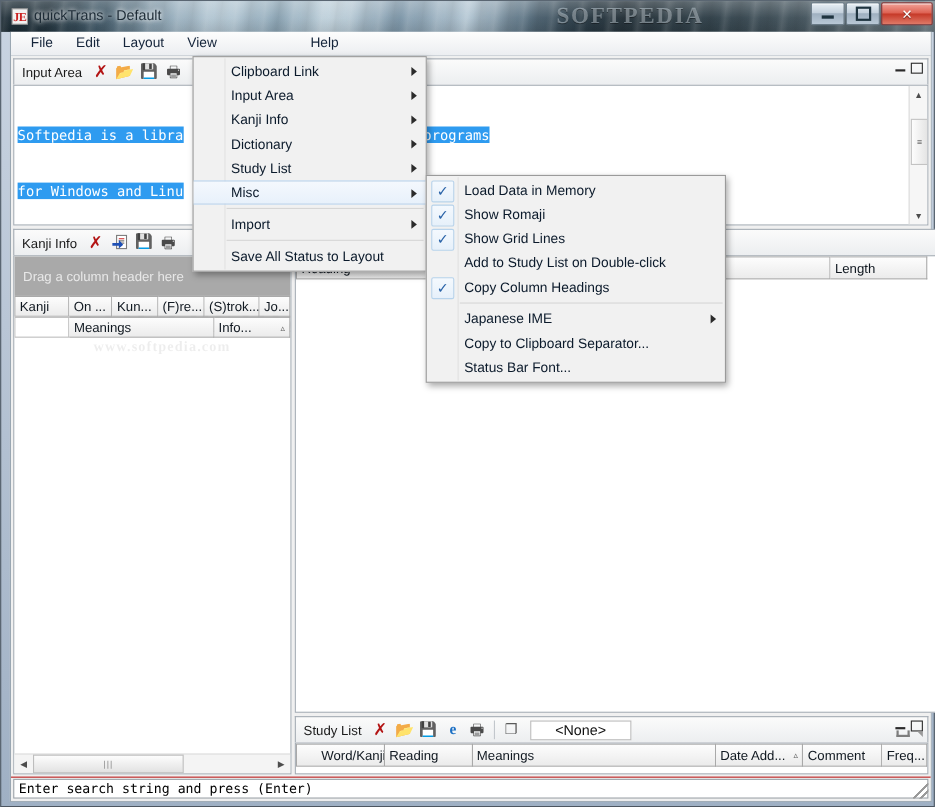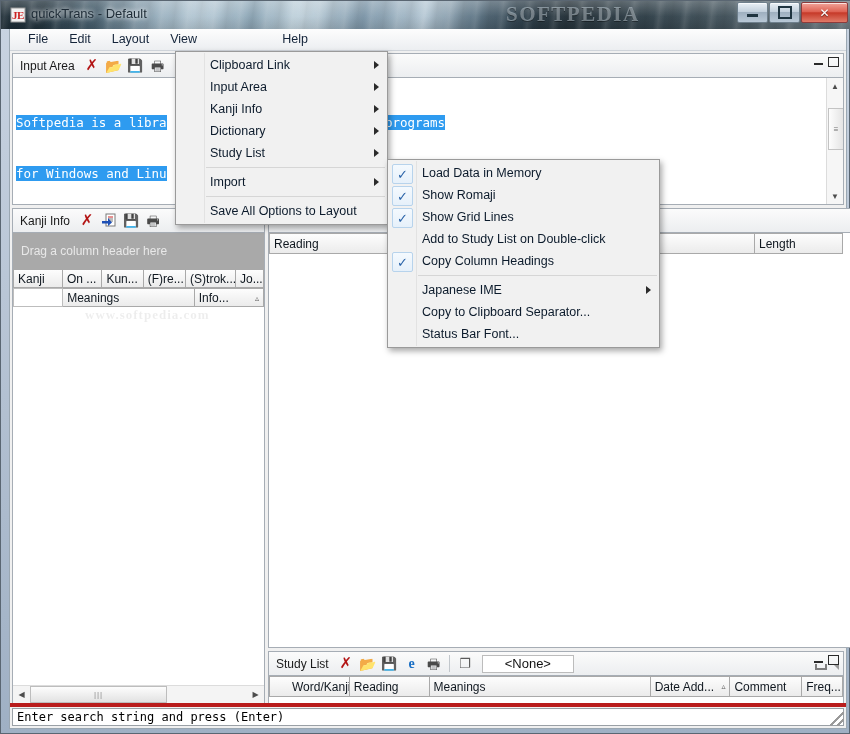--- a/index.html
+++ b/index.html
@@ -236,21 +236,21 @@
   .nonebox {
     height: 18px; border: 1px solid #bcbcbc; background: #fff;
     font-size: 13px; color: #111; display:flex; align-items:center;
     padding: 0 22px; box-sizing: border-box;
   }
 
   
   .statusbar {
     position: absolute; left: 0; bottom: 0; width: 836px; height: 21px;
     background: #f0f0f0;
-    border-top: 4px solid #b91c1c;
+    border-top: 1px solid #b91c1c;
   }
   .statusbar .sb-inner {
     position: absolute; left: 2px; top: 1px; right: 2px; height: 18px;
     border: 1px solid #9aa0a6;
     background: #fff;
     font-family: "DejaVu Sans Mono", monospace;
     font-size: 12px; color: #000;
     display: flex; align-items: center; padding-left: 4px;
     box-sizing: border-box;
   }
@@ -564,28 +564,32 @@
         <span class="arrow"></span>
       </div>
       <div class="mrow">
         <span>Dictionary</span>
         <span class="arrow"></span>
       </div>
       <div class="mrow">
         <span>Study List</span>
         <span class="arrow"></span>
       </div>
+      <div class="mrow hot">
+        <span>Misc</span>
+        <span class="arrow"></span>
+      </div>
       <div class="msep"></div>
       <div class="mrow">
         <span>Import</span>
         <span class="arrow"></span>
       </div>
       <div class="msep"></div>
       <div class="mrow">
-        <span>Save All Options to Layout</span>
+        <span>Save All Status to Layout</span>
       </div>
     </div>
 
     <div class="menu" style="left:386px; top:158px; width:271px;">
       <div class="gutter"></div>
 
       <div class="mrow">
         <span class="check">✓</span>
         <span>Load Data in Memory</span>
       </div>

